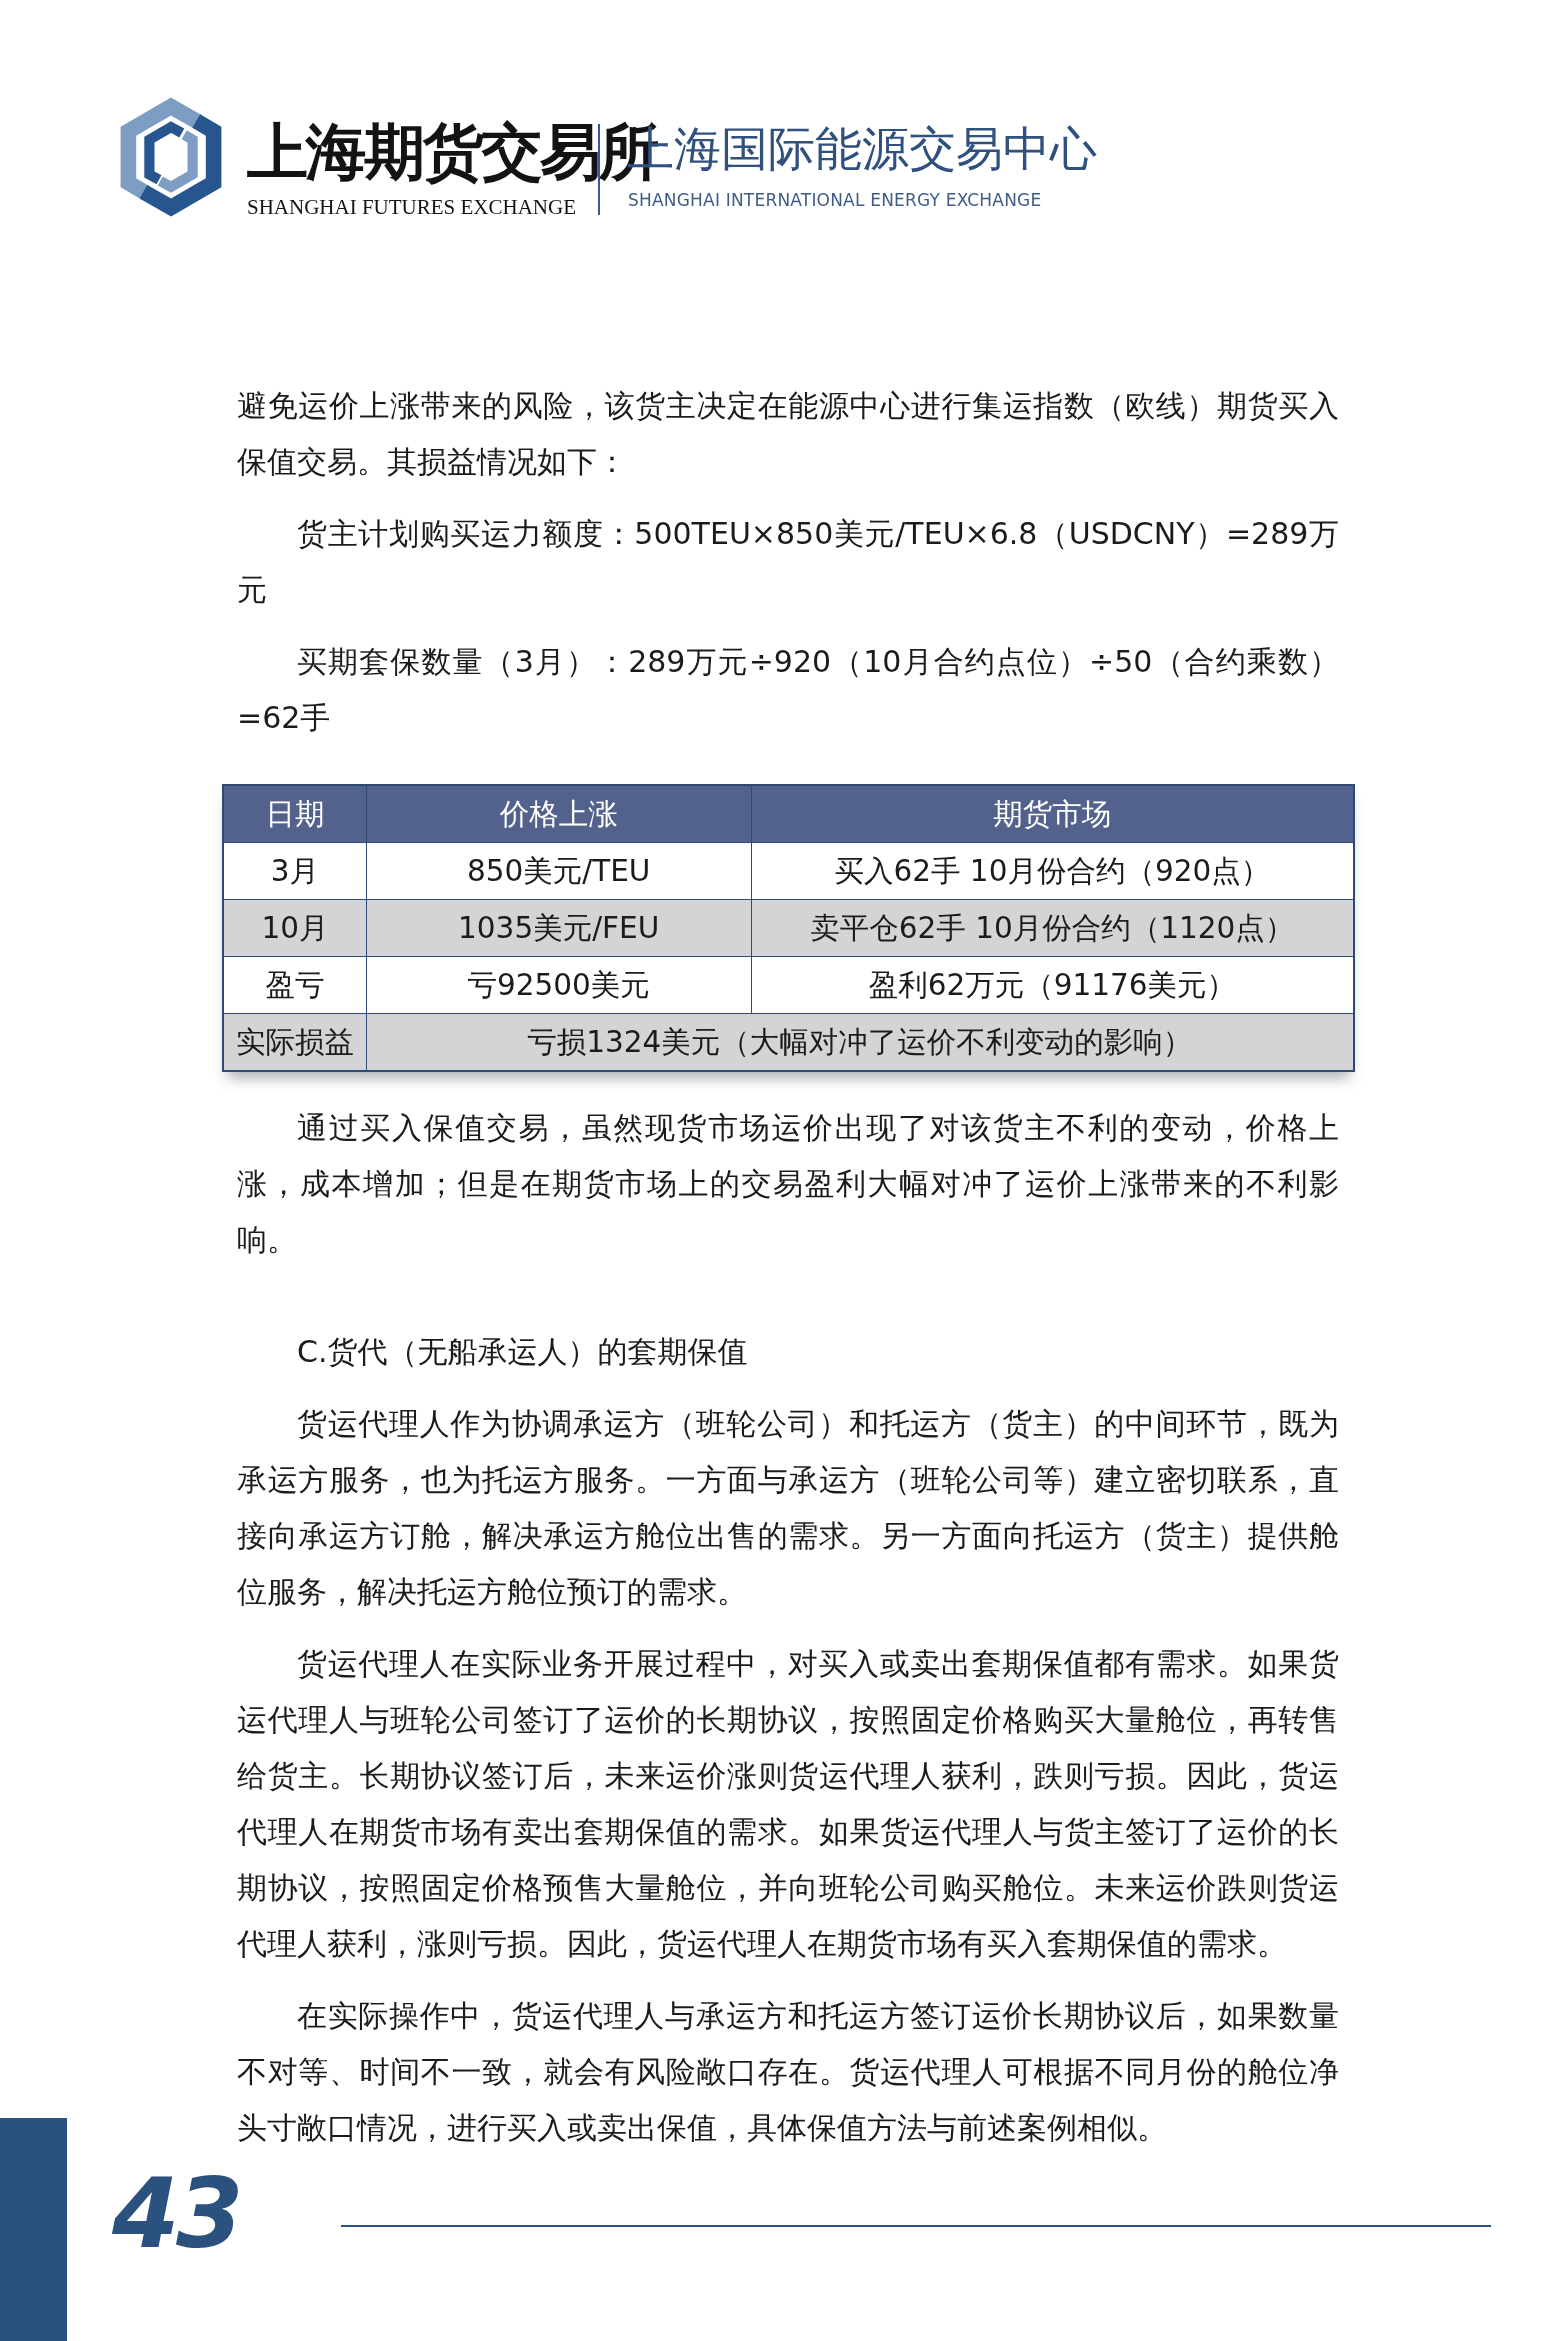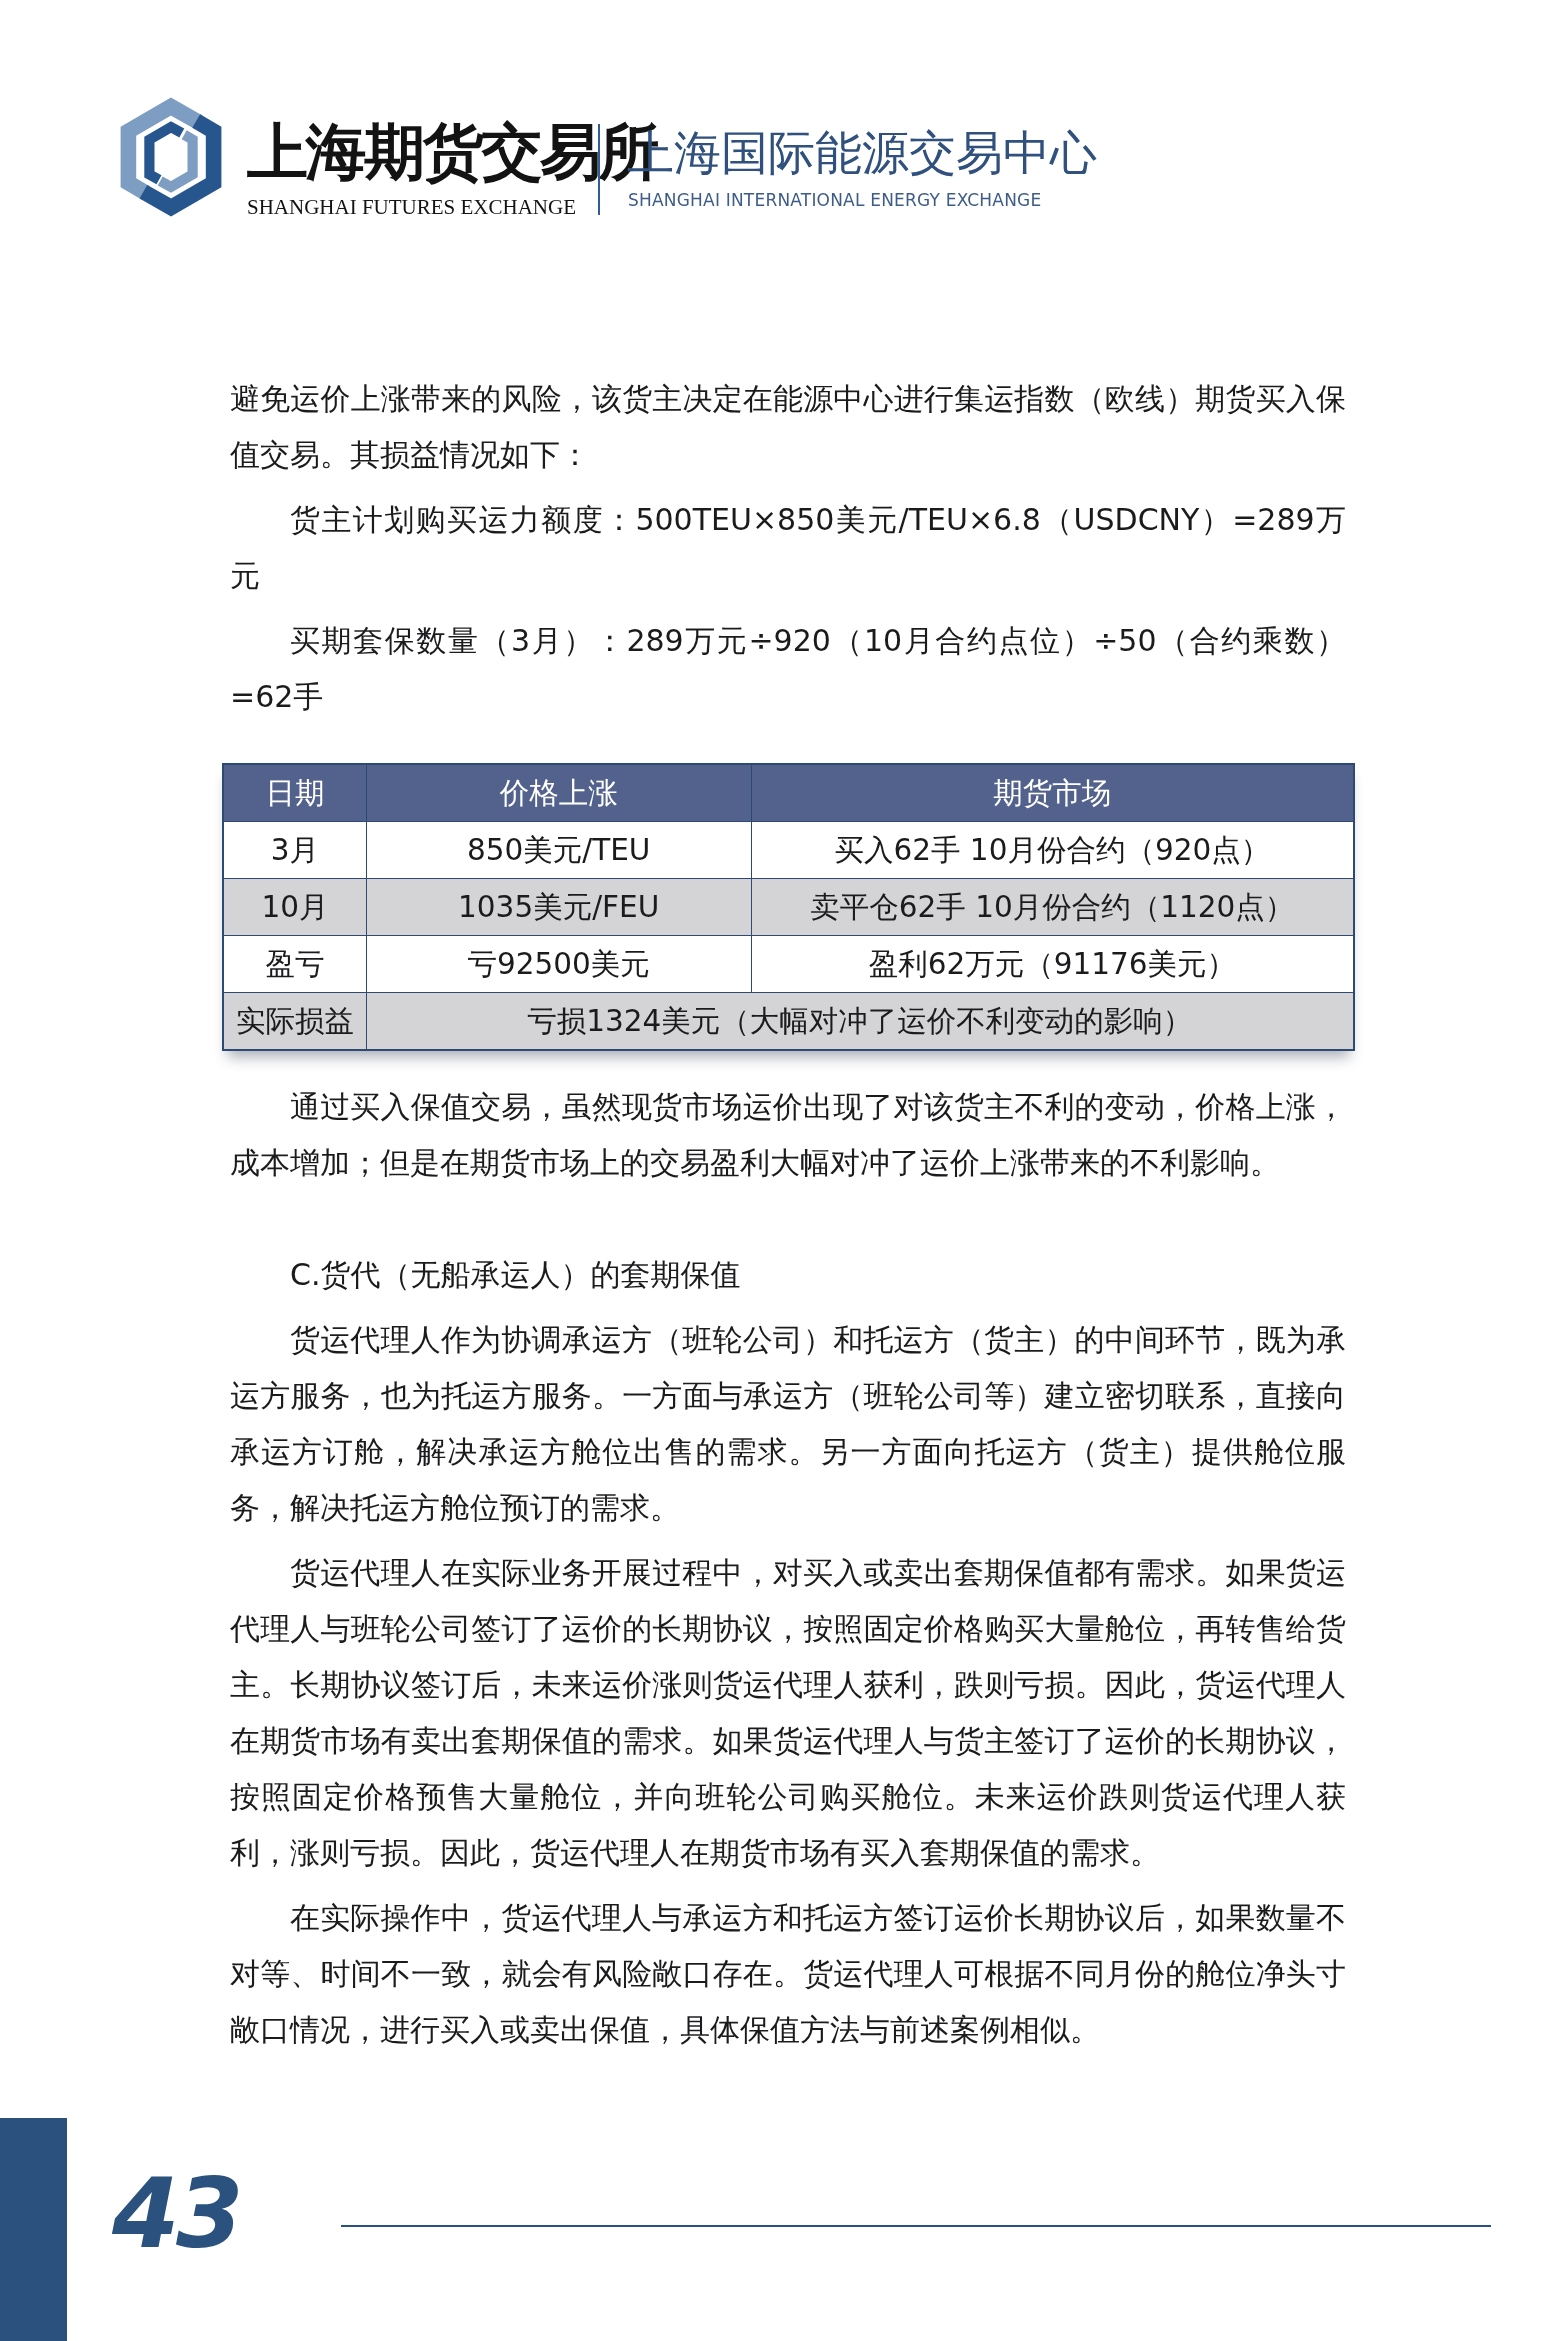--- a/index.html
+++ b/index.html
@@ -15,32 +15,32 @@
     font-size:61px;line-height:83px;letter-spacing:-2.4px;color:#131313;white-space:nowrap;
   }
   .sfe-en{
     position:absolute;left:247px;top:195px;
     font-family:"Liberation Serif","DejaVu Serif",serif;font-size:21px;color:#131313;
     letter-spacing:0px;white-space:nowrap;
   }
   .hdr-divider{position:absolute;left:598px;top:124px;width:1.8px;height:91px;background:#2f5e96;}
   .ine-zh{
     position:absolute;left:627px;top:123px;font-size:47px;line-height:59px;
-    color:#30507e;font-weight:500;letter-spacing:0px;white-space:nowrap;
+    color:#30507e;font-weight:500;letter-spacing:0px;white-space:nowrap;font-family:Liberation Mono, monospace;
   }
   .ine-en{
     position:absolute;left:628px;top:190px;font-size:17px;color:#3f5c88;
     letter-spacing:0.2px;white-space:nowrap;
   }
   
   .content{
     position:absolute;left:221px;top:362px;width:1134px;
     font-size:30px;line-height:56px;color:#1b1b1d;text-align:justify;
   }
-  .para{margin:9px;}
+  .para{margin:16px;}
   .para.indent{text-indent:2em;}
   .para.space-before{margin-top:56px;}
   
   .table-wrap{margin:38px 0 28px 1.2px;}
   table.hedge{
     width:100%;border-collapse:collapse;table-layout:fixed;
     border:2.4px solid #2c4a74;
     box-shadow:0 10.6px 13px -4.7px rgba(45,55,75,0.40);
     padding-left:6px;
   }

